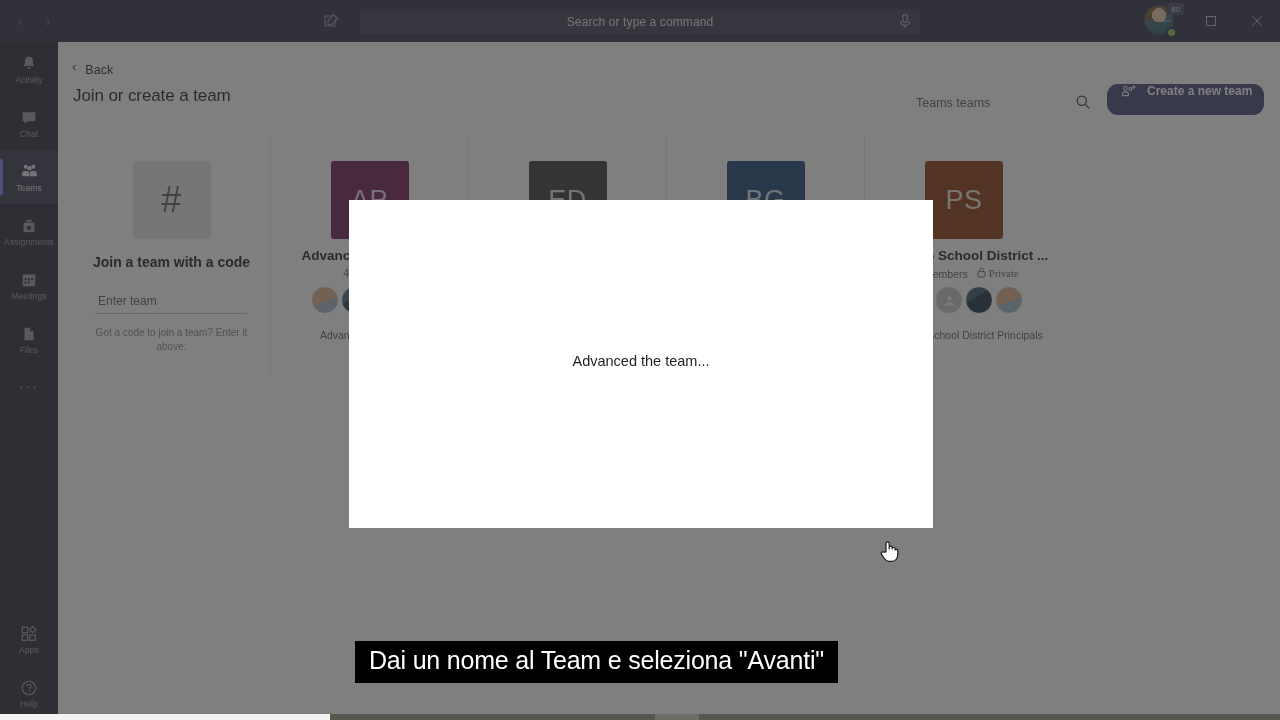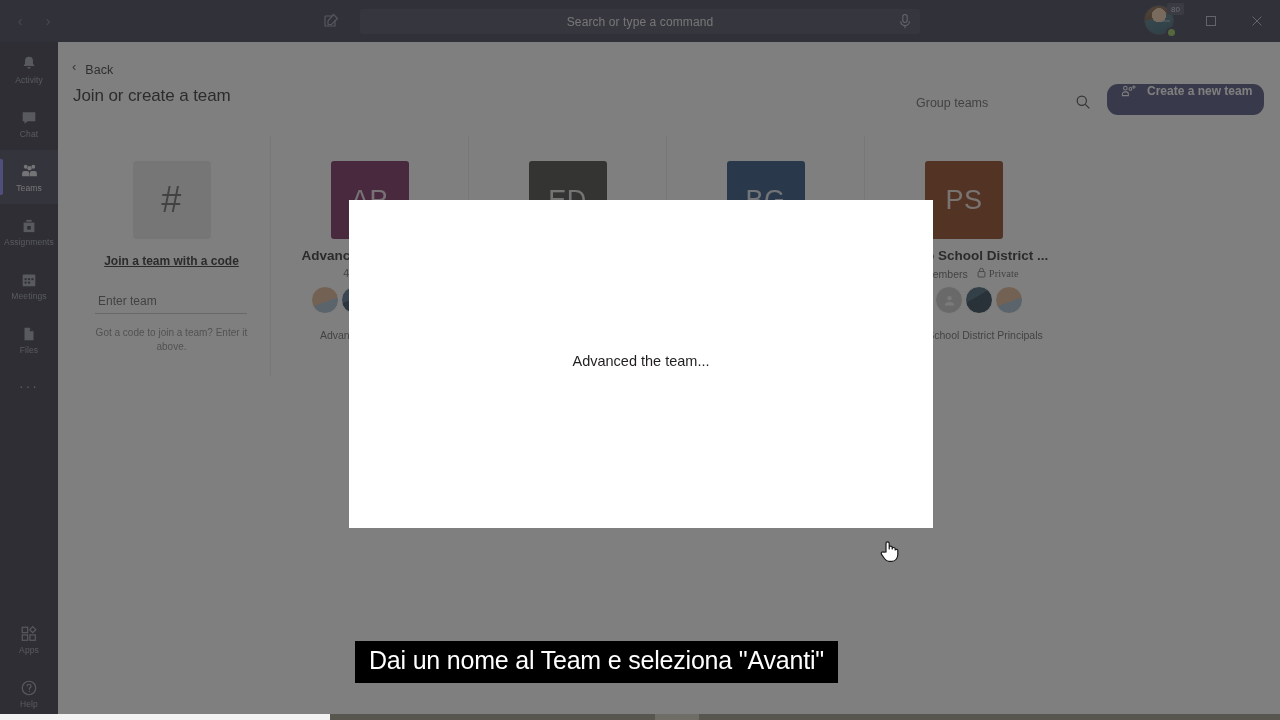--- a/index.html
+++ b/index.html
@@ -130,21 +130,21 @@
   .cav.p3 { background: linear-gradient(150deg,#3a5a6e 0 38%,#1f3545 39%); }
   .cav.p4 { background: linear-gradient(150deg,#d9a57e 0 40%,#2a4a5c 41%); }
   .cav.generic { background: #c8c6c4; display: flex; align-items: center;
     justify-content: center; color: #f3f2f1; }
   .card-desc { position: absolute; top: 193px; width: 100%; text-align: center;
     font-size: 10.5px; color: #605e5c; padding: 0 10px;
     white-space: nowrap; overflow: hidden; text-overflow: ellipsis; }
 
   
   .join-card .jtitle { position: absolute; top: 118px; width: 100%;
-    text-align: center; font-size: 12px; font-weight: bold; color: #252423; text-decoration: underline; }
+    text-align: center; font-size: 14px; font-weight: bold; color: #252423; }
   .join-input { position: absolute; left: 22px; top: 152px; width: 152px;
     height: 26px; border-bottom: 1px solid #c8c6c4; font-size: 12px;
     color: #605e5c; display: flex; align-items: center; padding-left: 3px; }
   .join-hint { position: absolute; top: 190px; width: 100%; text-align: center;
     font-size: 10px; color: #8a8886; line-height: 1.35; padding: 0 14px; }
 
   
   .scrim { position: absolute; inset: 0; background: rgba(48,48,48,.62); z-index: 50; }
   .modal {
     position: absolute; left: 349px; top: 200px; width: 584px; height: 328px;
@@ -320,21 +320,21 @@
   <div class="main">
 
     <div class="back-row">
       <span class="back-chev">‹</span>
       <span class="back-lbl">Back</span>
     </div>
 
     <div class="page-title">Join or create a team</div>
 
     <div class="search-teams">
-      <span class="ph">Group teams</span>
+      <span class="ph">Teams teams</span>
       <span class="mag">
         <svg viewBox="0 0 16 16" width="16" height="16" fill="none" stroke="currentColor" stroke-width="1.2">
           <circle cx="6.8" cy="6.8" r="4.6"></circle>
             <path d="M10.3 10.3l4 4"></path>
         </svg>
       </span>
     </div>
 
     <div class="create-btn">
       <span>

